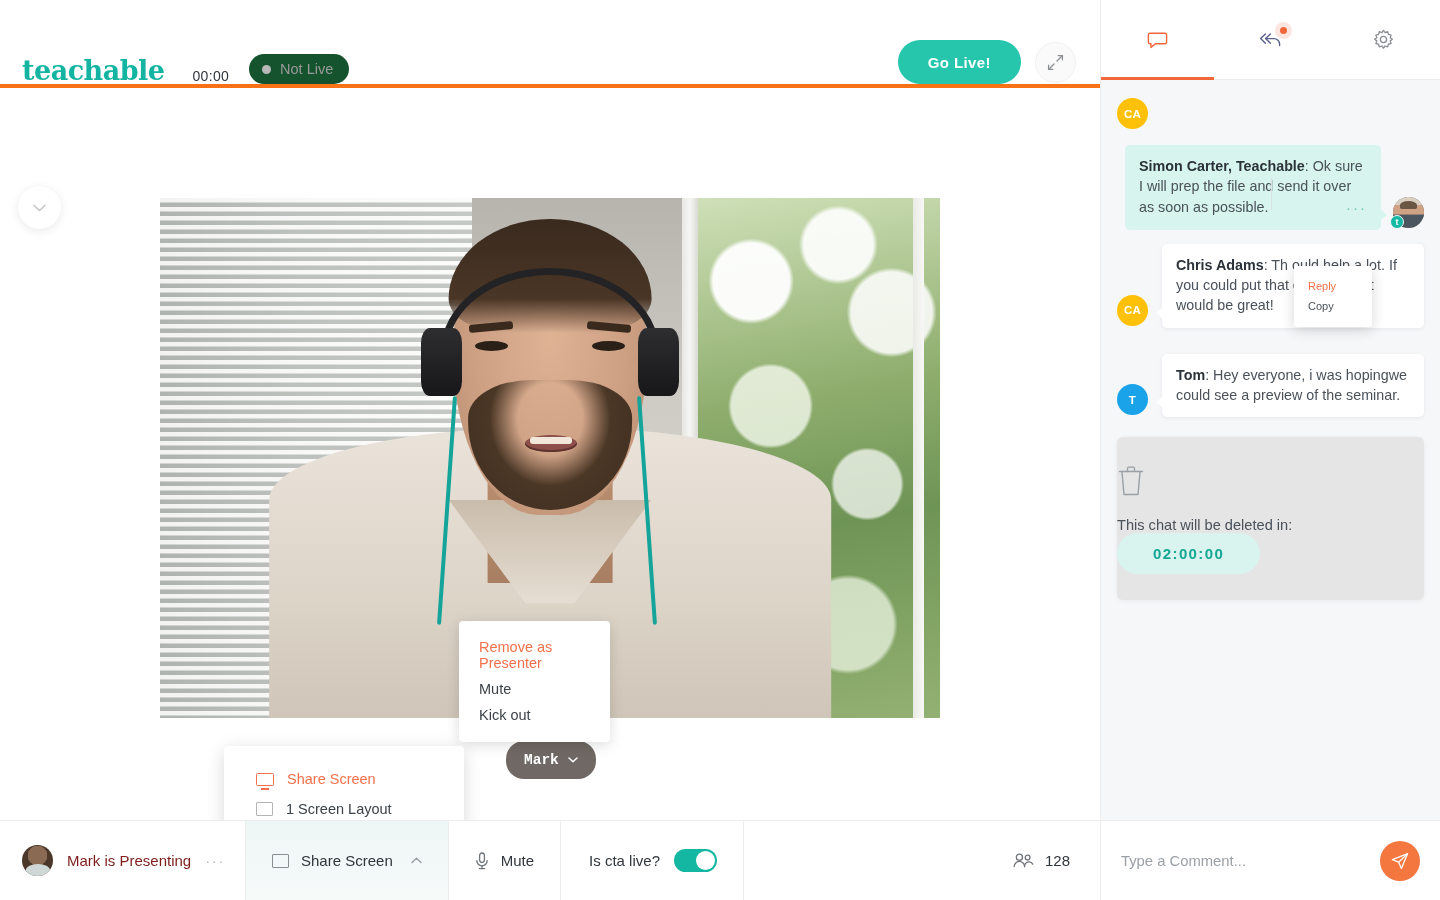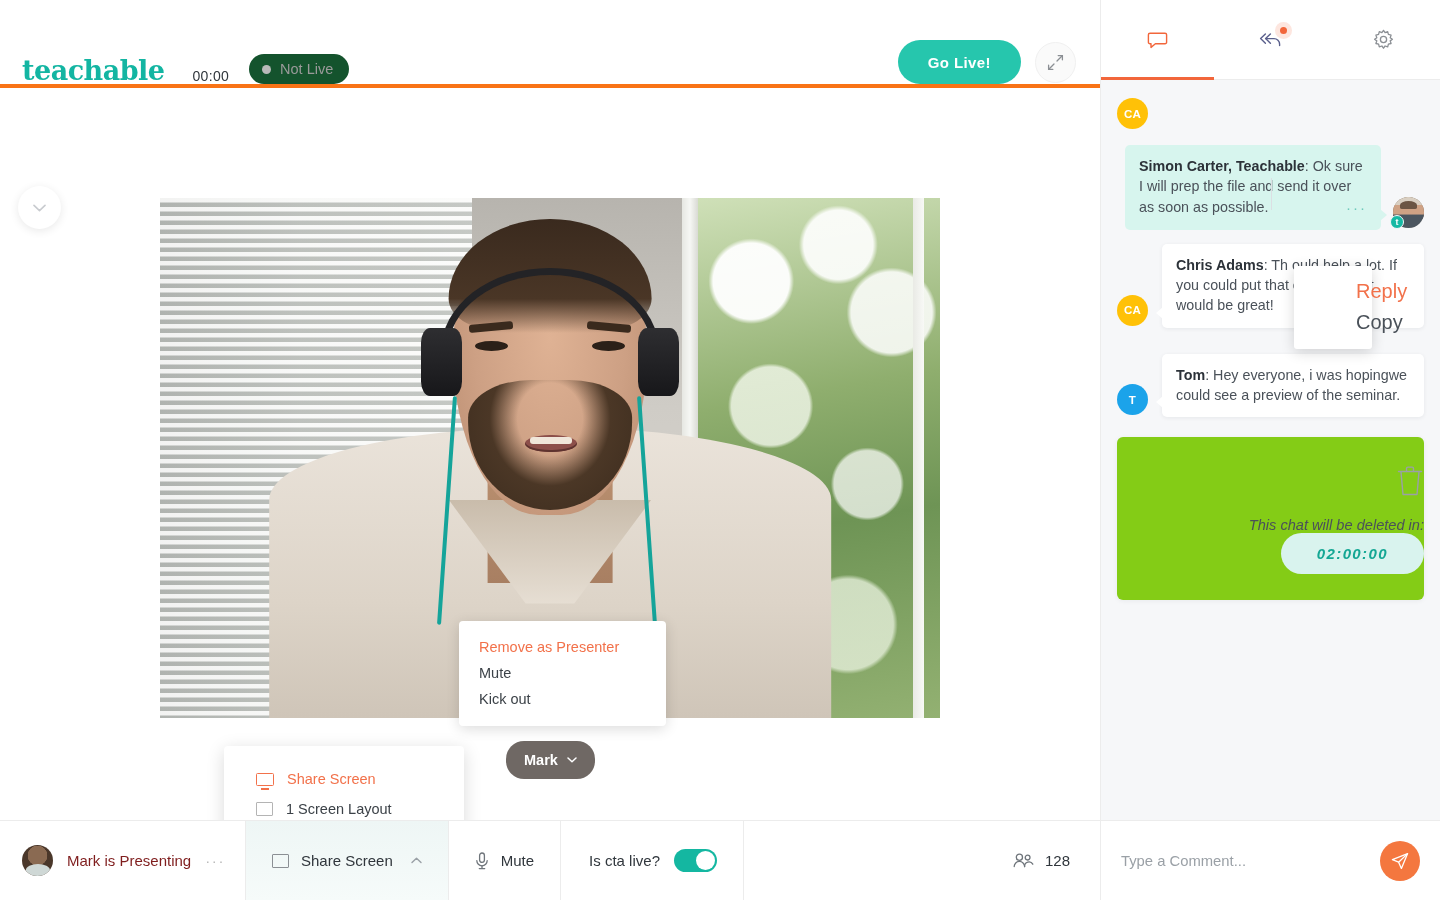--- a/index.html
+++ b/index.html
@@ -151,32 +151,32 @@
     border: 7px solid #232326; border-bottom: none;
     border-radius: 50% 50% 0 0 / 100% 100% 0 0;
   }
   .ph-cord { position: absolute; top: 38%; width: 4px; height: 44%;
     background: #15a49a; border-radius: 2px; }
   .ph-cord.l { left: 36.6%; transform: rotate(4deg); }
   .ph-cord.r { left: 62.2%; transform: rotate(-4deg); }
 
   
   .presenter-menu {
-    position: absolute; left: 459px; top: 533px; width: 207px;
+    position: absolute; left: 459px; top: 533px; width: 151px;
     background: #fff; border-radius: 4px; box-shadow: 0 3px 14px rgba(0,0,0,.14);
     padding: 13px 0 14px 0; z-index: 15;
   }
   .presenter-menu .mi { padding: 5px 0 5px 20px; font-size: 14.5px; color: #3c4248; cursor: pointer; }
   .presenter-menu .mi.danger { color: #f2714a; }
 
   .name-pill {
     position: absolute; left: 506px; top: 653px; height: 38px;
     background: rgba(56,46,40,.72); color: #fff; border-radius: 18px;
     display: flex; align-items: center; gap: 9px; padding: 0 18px;
-    font-size: 14.5px; font-weight: bold; z-index: 14; cursor: pointer;
+    font-size: 14.5px; font-weight: bold; z-index: 14; cursor: pointer; font-family: Liberation Mono, monospace;
   }
 
   .share-menu {
     position: absolute; left: 224px; top: 658px; width: 240px;
     background: #fff; border-radius: 4px; box-shadow: 0 4px 18px rgba(0,0,0,.15);
     padding: 18px 0 20px 0; z-index: 18;
   }
   .share-menu .smi {
     display: flex; align-items: center; gap: 13px;
     padding: 7px 0 7px 32px; font-size: 14.5px; color: #3c4248; cursor: pointer;
@@ -297,31 +297,31 @@
     border-radius: 50%; background: #16b9a4; color: #fff; font-size: 9px;
     font-weight: bold; display: flex; align-items: center; justify-content: center;
     border: 1.5px solid #f6f7f9;
   }
 
   .ctx-menu {
     position: absolute; left: 1294px; top: 266px; width: 78px;
     background: #fff; border-radius: 3px; box-shadow: 0 3px 14px rgba(0,0,0,.16);
     padding: 10px 0 11px 0; z-index: 40;
   }
-  .ctx-menu .ci { padding: 4px 0 4px 14px; font-size: 20px; color: #4a5159; cursor: pointer; margin-left: 48px; }
+  .ctx-menu .ci { padding: 4px 0 4px 14px; font-size: 11px; color: #4a5159; cursor: pointer; }
   .ctx-menu .ci.hl { color: #f2714a; }
 
   .thread-line {
     position: absolute; left: 1271px; top: 178px; width: 1px; height: 32px;
     background: #dcdfe3; z-index: 5;
   }
 
   .delete-card {
-    background: #84cc16; border-radius: 6px; margin: 20px 0 0 0; padding: 28px 0 26px 0;
-    text-align: right; box-shadow: 0 1px 5px rgba(20,30,45,.06); font-style: italic;
+    background: #e5e5e5; border-radius: 6px; margin: 20px 0 0 0; padding: 28px 0 26px 0;
+    text-align: left; box-shadow: 0 1px 5px rgba(20,30,45,.06);
   }
   .delete-card .cap { font-size: 14.6px; color: #4a5159; margin-top: 16px; }
   .timer-pill {
     display: inline-block; background: #d9f3ee; color: #14a794;
     border-radius: 22px; padding: 12px 36px; font-size: 15px; font-weight: bold;
     letter-spacing: 1.4px;
   }
 
   .chat-input-row {
     height: 80px; flex: 0 0 80px; background: #fff; border-top: 1px solid #ececec;

